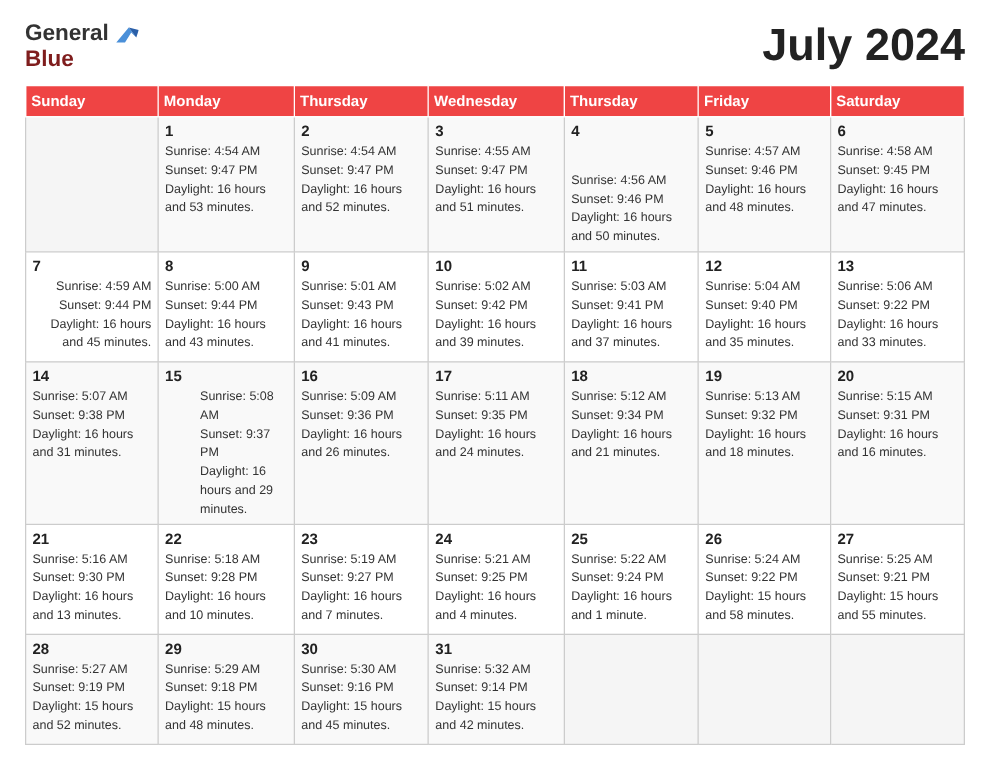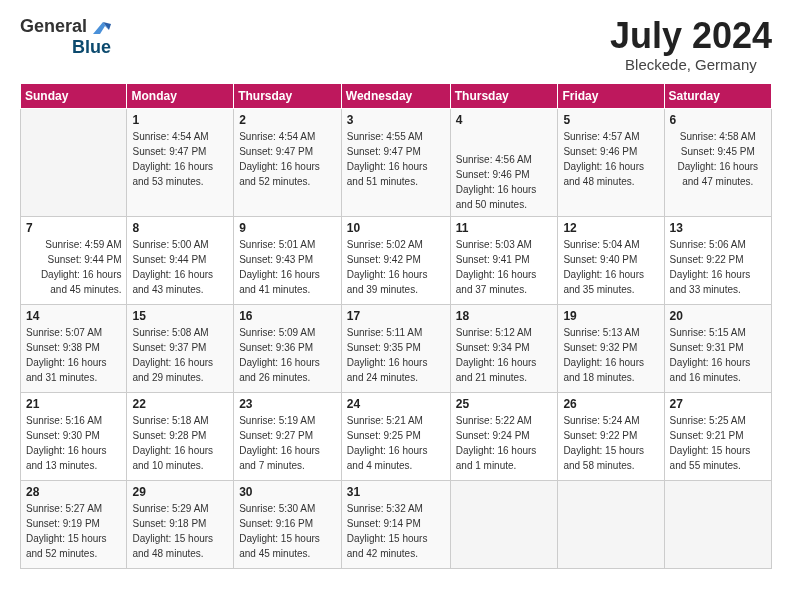--- a/index.html
+++ b/index.html
@@ -28,21 +28,21 @@
     }
     .logo-text-general {
       font-size: 18px;
       font-weight: bold;
       color: #333;
       line-height: 1.1;
     }
     .logo-text-blue {
       font-size: 18px;
       font-weight: bold;
-      color: #0c4a6e;
+      color: #7f1d1d;
       line-height: 1.1;
     }
     .logo-icon {
       width: 22px;
       height: 22px;
       margin-left: 2px;
     }
     .title-block {
       text-align: center;
     }
@@ -55,21 +55,21 @@
     .subtitle {
       font-size: 15px;
       color: #444;
     }
     .calendar-table {
       width: 100%;
       border-collapse: collapse;
       font-size: 10.5px;
     }
     .calendar-table thead tr th {
-      background-color: #be185d;
+      background-color: #ef4444;
       color: #fff;
       font-size: 12px;
       font-weight: bold;
       padding: 5px 4px;
       text-align: left;
       border: 1px solid #fff;
     }
     .calendar-table tbody tr td {
       border: 1px solid #ccc;
       vertical-align: top;
@@ -95,34 +95,33 @@
     .empty-cell {
       background: #f5f5f5 !important;
     }
   </style>
 </head>
 <body>
 
 <div class="page">
   <div class="header">
     <div class="logo">
-      <div style="display:flex;flex-direction:column;align-items:flex-end;">
+      <div style="display:flex;flex-direction:column;align-items:flex-start;">
         <div style="display:flex;align-items:center;">
           <span class="logo-text-general">General</span>
           <svg class="logo-icon" viewBox="0 0 22 22" xmlns="http://www.w3.org/2000/svg">
             <polygon points="4,18 14,6 20,14 16,10 11,18" fill="#4a90d9"></polygon>
             <polygon points="14,6 20,14 22,8" fill="#2a5fa8"></polygon>
           </svg>
         </div>
         <span class="logo-text-blue">Blue</span>
       </div>
     </div>
     <div class="title-block">
       <div class="month-title">July 2024</div>
-      <div class="subtitle">Bleckede, Germany</div>
     </div>
   </div>
 
   <table class="calendar-table">
     <thead>
       <tr>
       <th>Sunday</th>
           <th>Monday</th>
           <th>Thursday</th>
           <th>Wednesday</th>
@@ -159,21 +158,21 @@
 Daylight: 16 hours and 50 minutes.</div>
           </td>
           <td>
             <div class="day-number">5</div>
             <div class="day-info" style="white-space: pre-line;">Sunrise: 4:57 AM
 Sunset: 9:46 PM
 Daylight: 16 hours and 48 minutes.</div>
           </td>
           <td>
             <div class="day-number">6</div>
-            <div class="day-info" style="white-space: pre-line; text-align: center;">Sunrise: 4:58 AM
+            <div class="day-info" style="white-space: pre-line;">Sunrise: 4:58 AM
 Sunset: 9:45 PM
 Daylight: 16 hours and 47 minutes.</div>
           </td>
         </tr>
         <tr>
           <td>
             <div class="day-number">7</div>
             <div class="day-info" style="white-space: pre-line; text-align: right;">Sunrise: 4:59 AM
 Sunset: 9:44 PM
 Daylight: 16 hours and 45 minutes.</div>
@@ -217,21 +216,21 @@
         </tr>
         <tr>
           <td>
             <div class="day-number">14</div>
             <div class="day-info" style="white-space: pre-line;">Sunrise: 5:07 AM
 Sunset: 9:38 PM
 Daylight: 16 hours and 31 minutes.</div>
           </td>
           <td>
             <div class="day-number">15</div>
-            <div class="day-info" style="white-space: pre-line;">Sunrise: 5:08 AM
+            <div class="day-info" style="white-space: pre-line; margin-left: 28px;">Sunrise: 5:08 AM
 Sunset: 9:37 PM
 Daylight: 16 hours and 29 minutes.</div>
           </td>
           <td>
             <div class="day-number">16</div>
             <div class="day-info" style="white-space: pre-line;">Sunrise: 5:09 AM
 Sunset: 9:36 PM
 Daylight: 16 hours and 26 minutes.</div>
           </td>
           <td>

